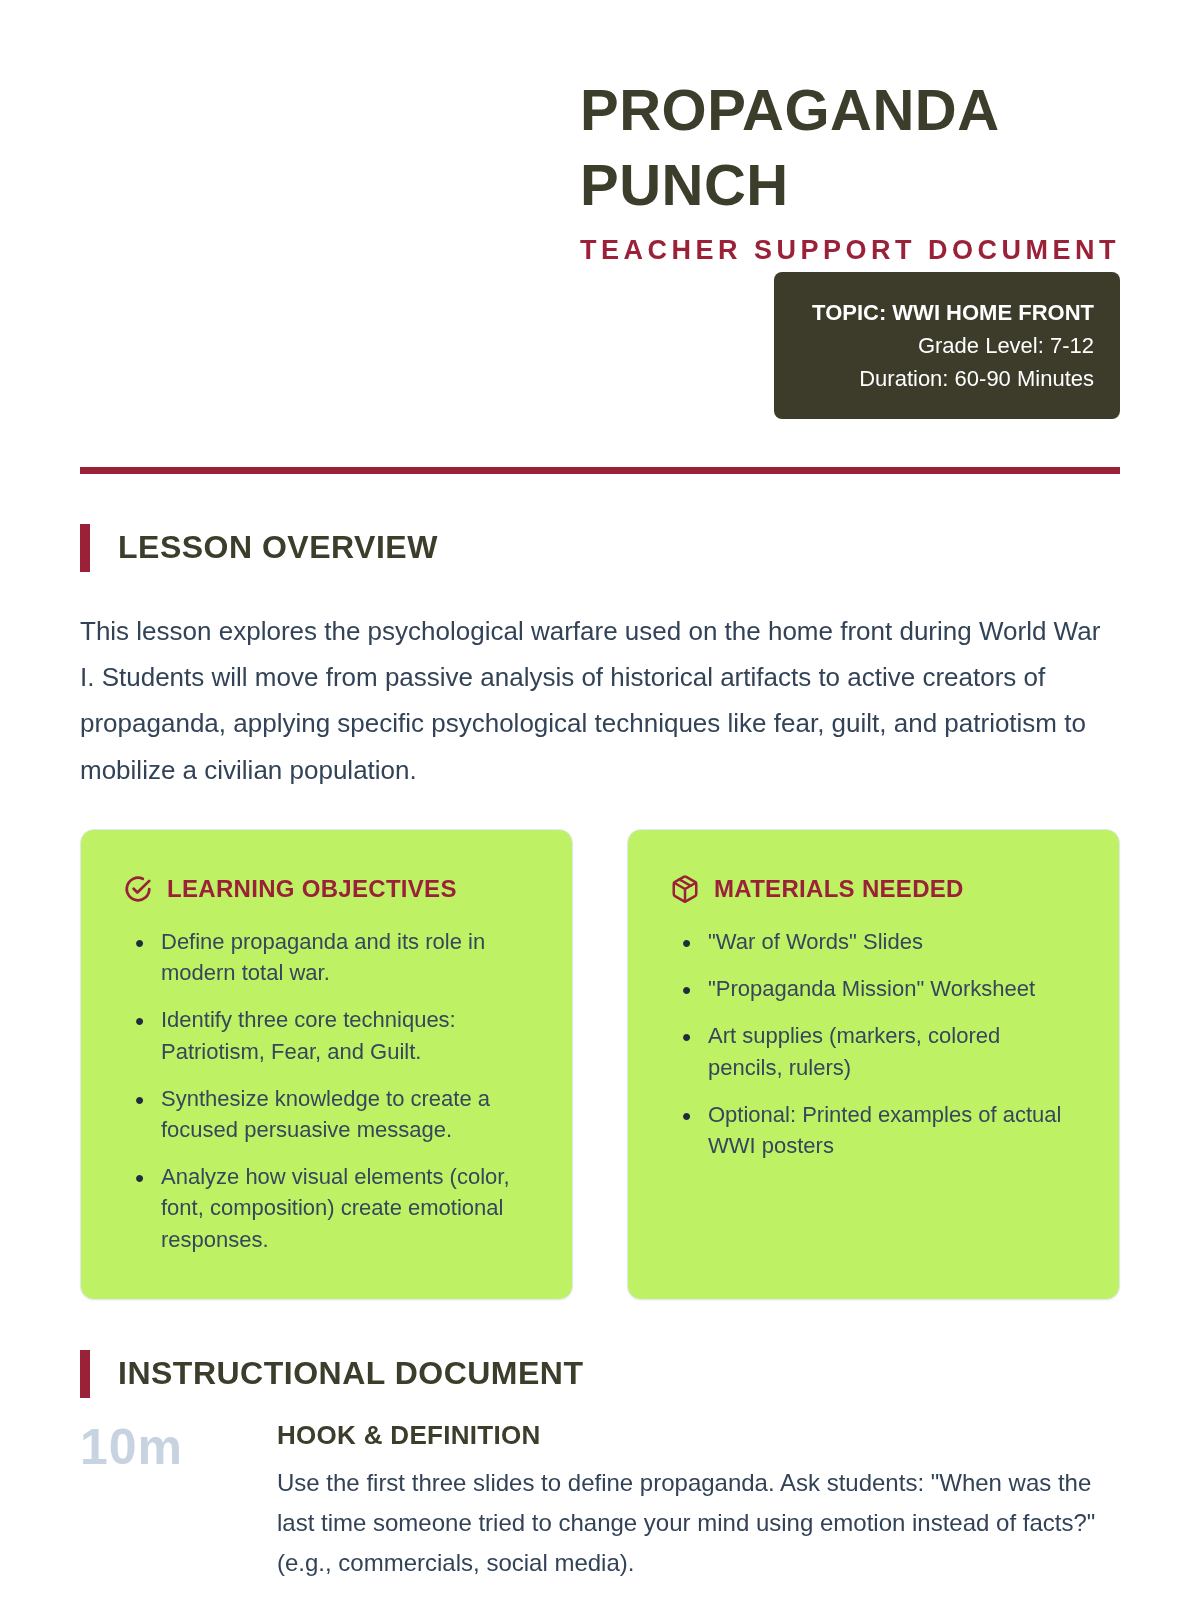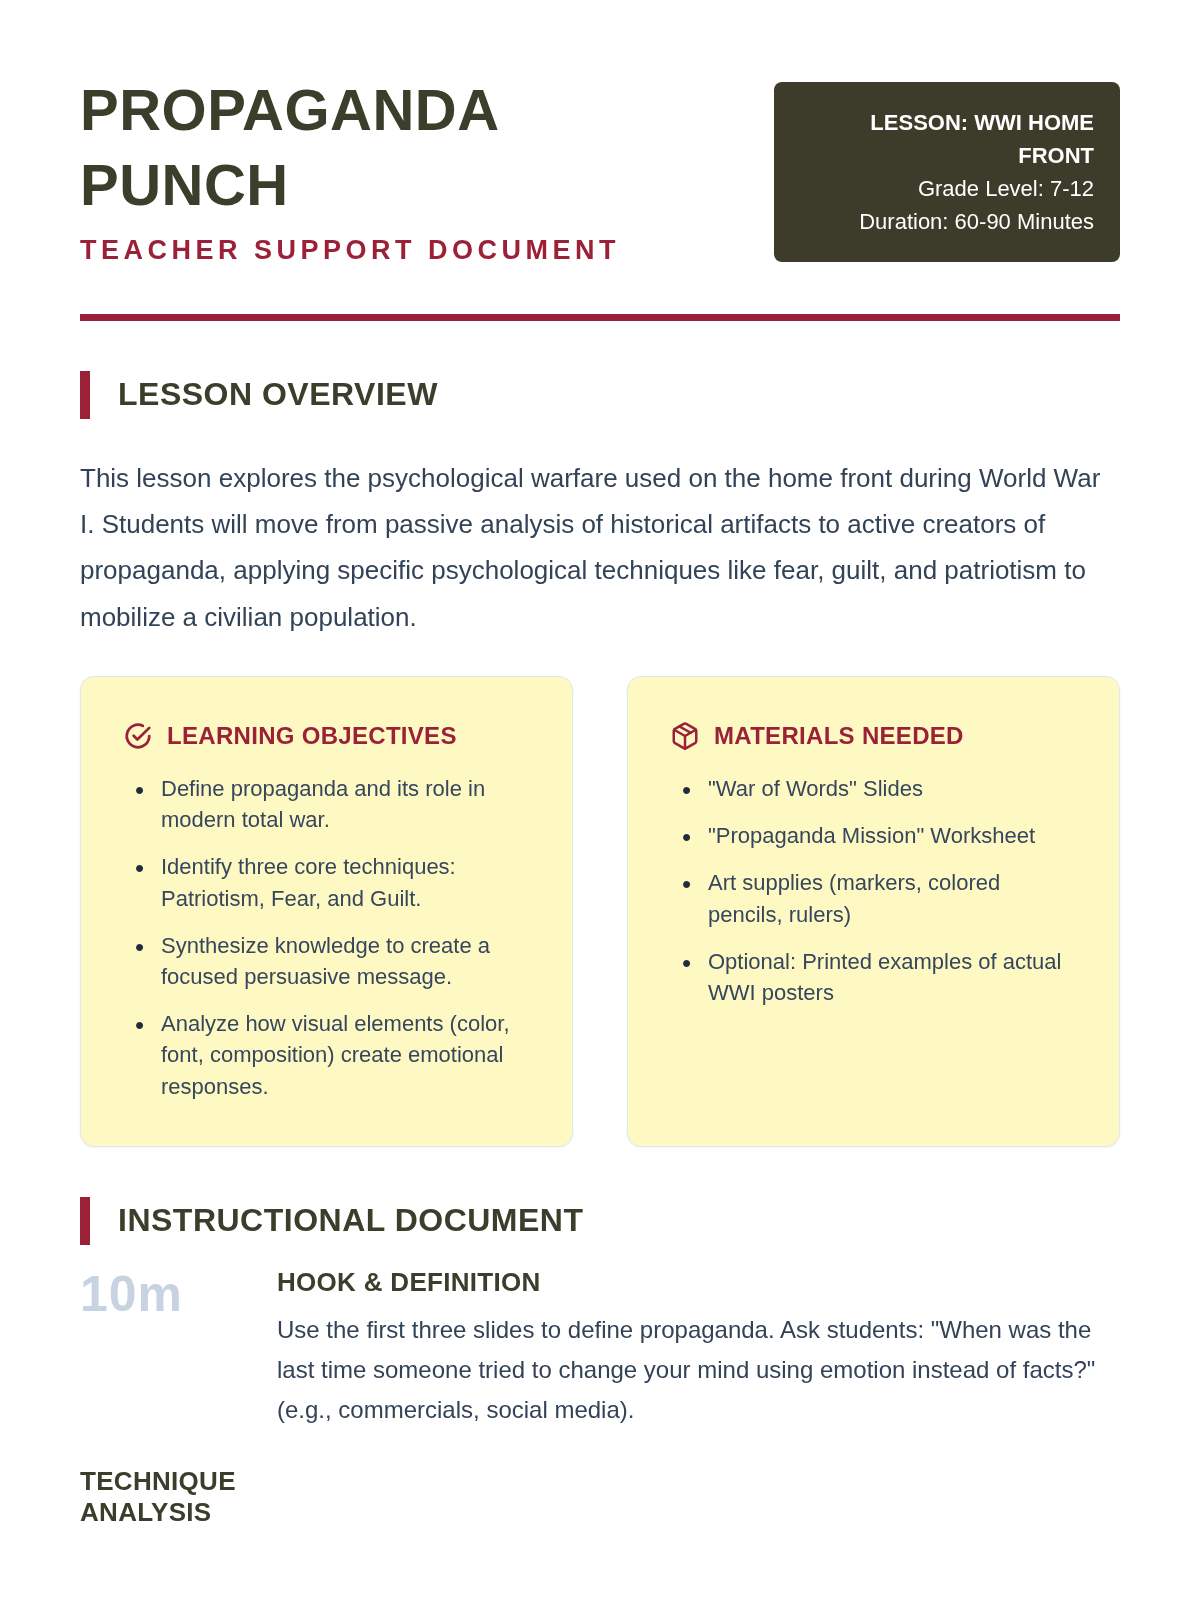--- a/index.html
+++ b/index.html
@@ -7,21 +7,21 @@
   body {
     height: 1600px;
     overflow: hidden;
     background: #ffffff;
     font-family: "Liberation Sans", sans-serif;
     color: #334357;
   }
   .page { padding: 72px 80px 0 80px; }
 
   
-  .header { display: flex; justify-content: space-between; align-items: center; }
+  .header { display: flex; justify-content: space-between; align-items: flex-end; flex-direction: column; }
   .title-block { max-width: 640px; }
   .doc-title {
     font-size: 58px;
     line-height: 1.3;
     font-weight: 700;
     letter-spacing: 0.5px;
     color: #3d3d2c;
   }
   .doc-subtitle {
     margin-top: 12px;
@@ -61,21 +61,21 @@
     margin-top: 36px;
     font-size: 26px;
     line-height: 1.78;
     color: #334357;
     max-width: 1045px;
   }
 
   
   .cards { margin-top: 36px; display: grid; grid-template-columns: 1fr 1fr; gap: 54px; }
   .card {
-    background: #fef9c3;
+    background: #bef264;
     border: 1px solid #e1e7ee;
     border-radius: 14px;
     padding: 44px 42px;
     box-shadow: 0 1px 2px rgba(30,41,59,0.05);
   }
   .card-head { display: flex; align-items: center; gap: 14px; }
   .card-head .icon { width: 30px; height: 30px; flex: 0 0 auto; }
   .card-head .label {
     font-size: 24px;
     font-weight: 700;
@@ -129,21 +129,21 @@
 <body>
 
 <div class="page">
 
   <div class="header">
     <div class="title-block">
       <h1 class="doc-title"><span>PROPAGANDA</span><br><span>PUNCH</span></h1>
       <div class="doc-subtitle">TEACHER SUPPORT DOCUMENT</div>
     </div>
     <div class="info-box">
-      <div class="info-topic">LESSON: WWI HOME FRONT</div>
+      <div class="info-topic">TOPIC: WWI HOME FRONT</div>
       <div class="info-grade">Grade Level: 7-12</div>
       <div class="info-duration">Duration: 60-90 Minutes</div>
     </div>
   </div>
 
   <hr class="rule">
 
   <div class="section-heading">
     <span class="bar"></span>
     <span class="txt">LESSON OVERVIEW</span>

